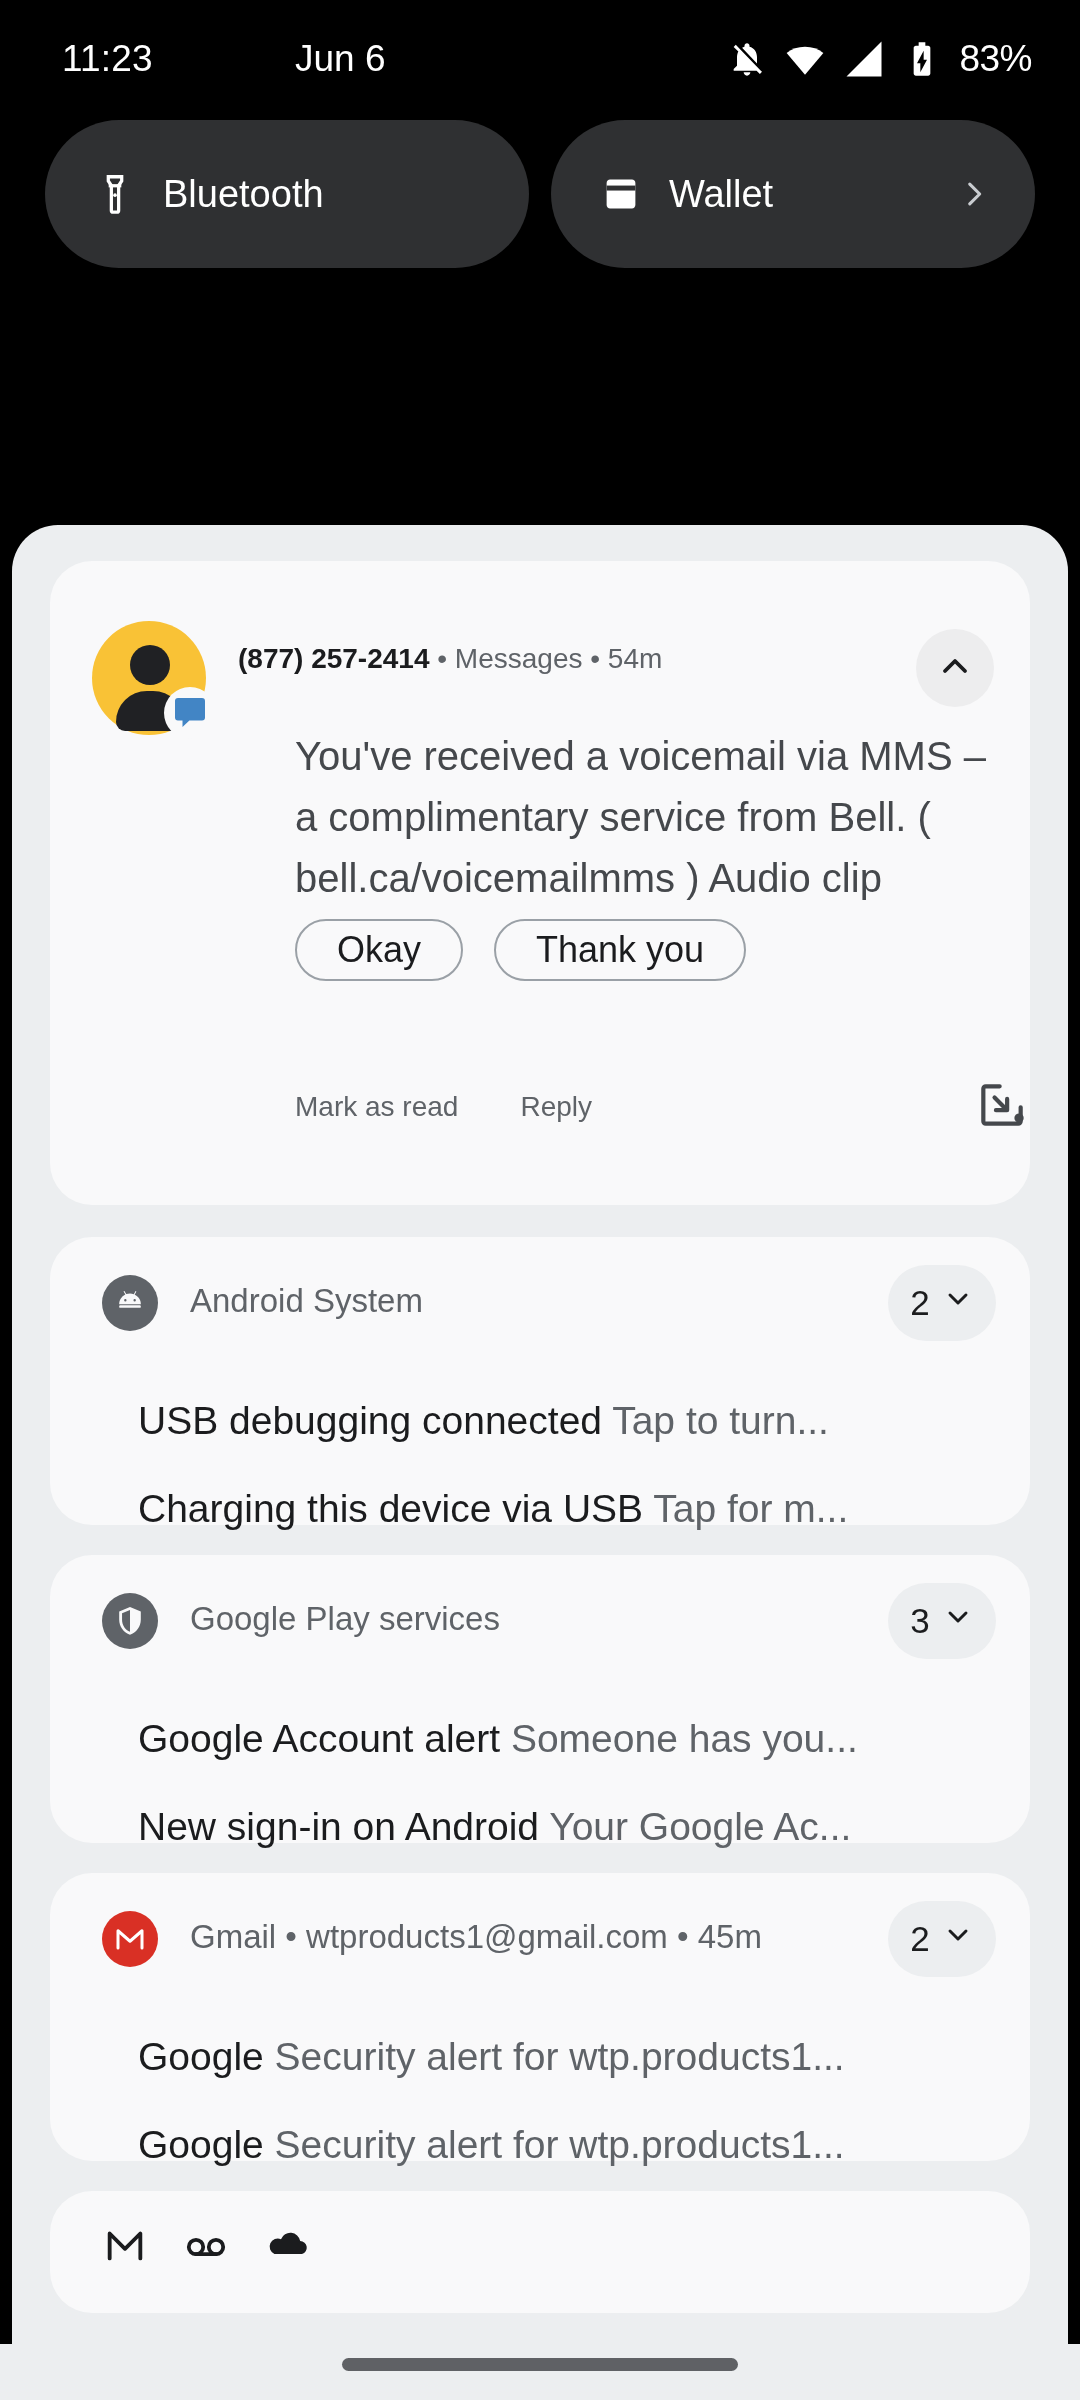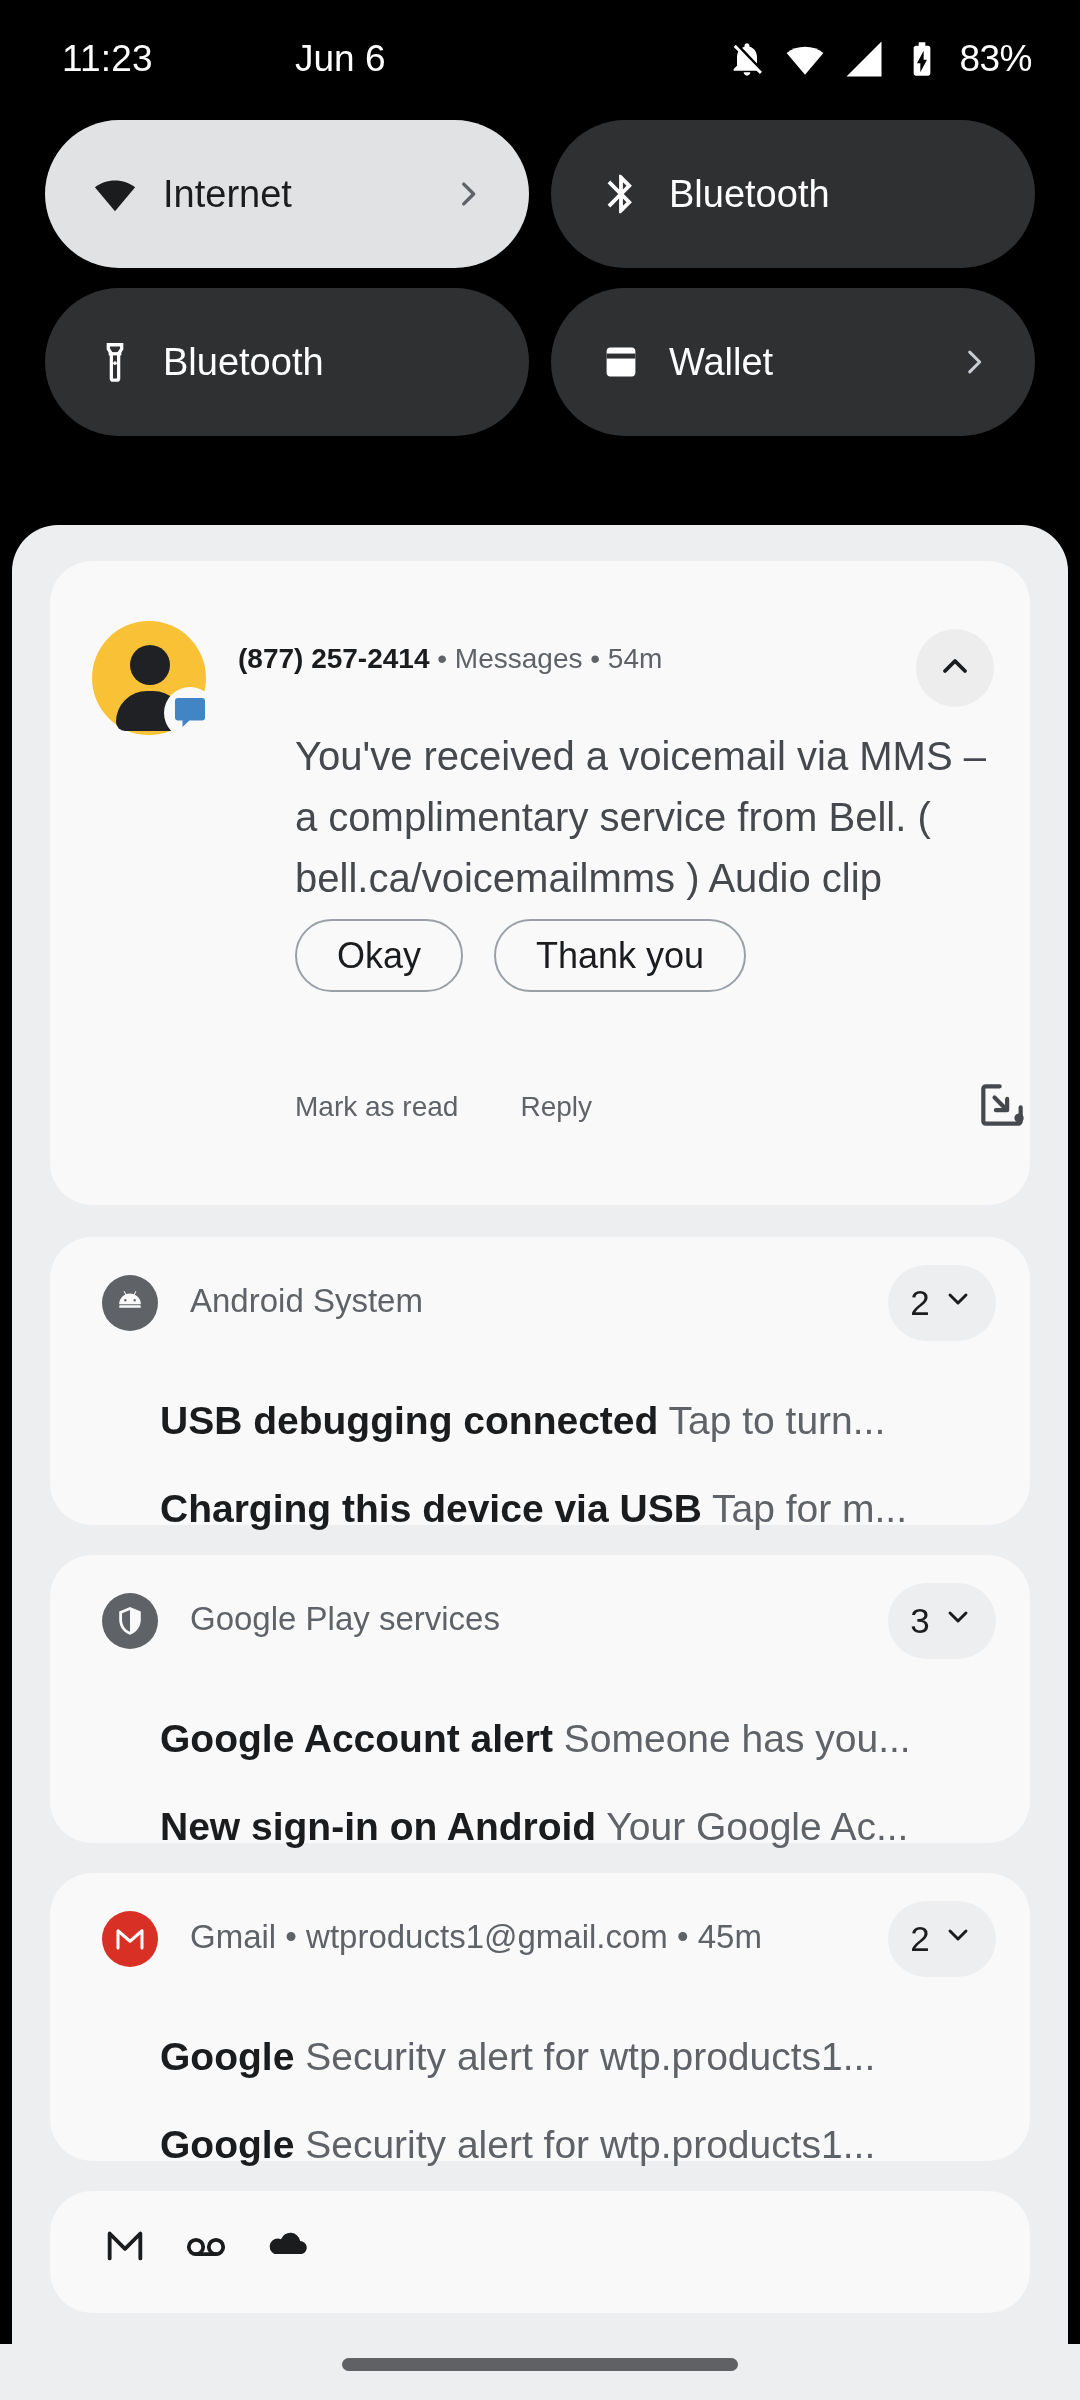--- a/index.html
+++ b/index.html
@@ -69,21 +69,21 @@
     position:absolute; right:36px; top:28px; width:78px; height:78px;
     border-radius:50%; background:#ededee;
     display:flex; align-items:center; justify-content:center;
   }
   .conv-body {
     position:absolute; left:245px; top:165px; width:720px;
     font-size:40px; line-height:61px; color:#45484c;
   }
   .replies { position:absolute; left:245px; top:358px; display:flex; gap:31px; }
   .reply-chip {
-    height:73px; border:2px solid #9aa0a6; border-radius:43px;
+    height:62px; border:2px solid #9aa0a6; border-radius:43px;
     display:flex; align-items:center; padding:16px 40px;
     font-size:36px; color:#1b1c1e; background:transparent; white-space:nowrap;
   }
   .conv-actions { position:absolute; left:245px; top:510px; width:735px; height:72px; display:flex; align-items:center; }
   .action-text { font-size:28px; color:#5f6368; white-space:nowrap; }
   .action-text.second { margin-left:62px; }
   .bubble-btn { margin-left:auto; display:flex; align-items:center; }
 
   
   .grp-head { position:absolute; left:0; top:0; width:100%; height:120px; }
@@ -95,21 +95,21 @@
   .grp-count {
     position:absolute; right:34px; top:28px; height:76px; min-width:108px;
     border-radius:38px; background:#eceef0;
     display:flex; align-items:center; justify-content:center; gap:12px;
     font-size:35px; color:#1b1c1e;
   }
   .grp-line {
     position:absolute; left:88px; width:880px;
     font-size:39px; color:#5f6368; white-space:nowrap; overflow:hidden;
   }
-  .grp-line b { font-weight:700; color:#1b1c1e;margin-left:22px; }
+  .grp-line b { font-weight:400; color:#1b1c1e; }
   .grp-line.l1 { top:162px; }
   .grp-line.l2 { top:250px; }
 
   #sys-card  { top:712px;  height:288px; }
   #play-card { top:1030px; height:288px; }
   #mail-card { top:1348px; height:288px; }
 
   
   #silent-card { top:1666px; height:122px; }
   .silent-icons { position:absolute; left:52px; top:30px; display:flex; align-items:center; gap:34px; }
@@ -146,45 +146,20 @@
         <svg width="40" height="40" viewBox="0 0 24 24" fill="#fff">
           <path d="M15.67 4H14V2h-4v2H8.33C7.6 4 7 4.6 7 5.33v15.33C7 21.4 7.6 22 8.33 22h7.33c.74 0 1.34-.6 1.34-1.33V5.33C17 4.6 16.4 4 15.67 4z"></path>
           <path d="M11 20v-5.5H9L13 7v5.5h2L11 20z" fill="#000"></path>
         </svg>
       </span>
       <span class="sb-battery-text">83%</span>
     </div>
   </div>
 
   <div class="qs">
-    <div class="qs-row">
-
-      <div class="qs-tile active">
-        <span class="qs-icon">
-          <svg width="46" height="46" viewBox="0 0 24 24" fill="#1b1c1e">
-            <path d="M12 21L1.5 8.5C4.4 6.3 8 5 12 5s7.6 1.3 10.5 3.5L12 21z"></path>
-          </svg>
-        </span>
-        <span class="qs-label">Internet</span>
-        <span class="qs-chevron">
-          <svg width="34" height="34" viewBox="0 0 24 24" fill="none" stroke="#5f6368" stroke-width="2.4" stroke-linecap="round" stroke-linejoin="round">
-            <polyline points="9 5 16 12 9 19"></polyline>
-          </svg>
-        </span>
-      </div>
-
-      <div class="qs-tile">
-        <span class="qs-icon">
-          <svg width="46" height="46" viewBox="0 0 24 24" fill="#fff">
-            <path d="M17.71 7.71L12 2h-1v7.59L6.41 5 5 6.41 10.59 12 5 17.59 6.41 19 11 14.41V22h1l5.71-5.71-4.3-4.29 4.3-4.29zM13 5.83l1.88 1.88L13 9.59V5.83zm1.88 10.46L13 18.17v-3.76l1.88 1.88z"></path>
-          </svg>
-        </span>
-        <span class="qs-label">Bluetooth</span>
-      </div>
-    </div>
 
     <div class="qs-row">
 
       <div class="qs-tile">
         <span class="qs-icon">
           <svg width="46" height="46" viewBox="0 0 24 24" fill="none" stroke="#fff" stroke-width="1.7">
             <path d="M8.5 3h7v2.2l-1.6 2.4v13.2a.7.7 0 0 1-.7.7h-2.4a.7.7 0 0 1-.7-.7V7.6L8.5 5.2V3z"></path>
             <line x1="8.7" y1="7.7" x2="15.3" y2="7.7"></line>
             <circle cx="12" cy="12.6" r=".95" fill="#fff" stroke="none"></circle>
           </svg>

